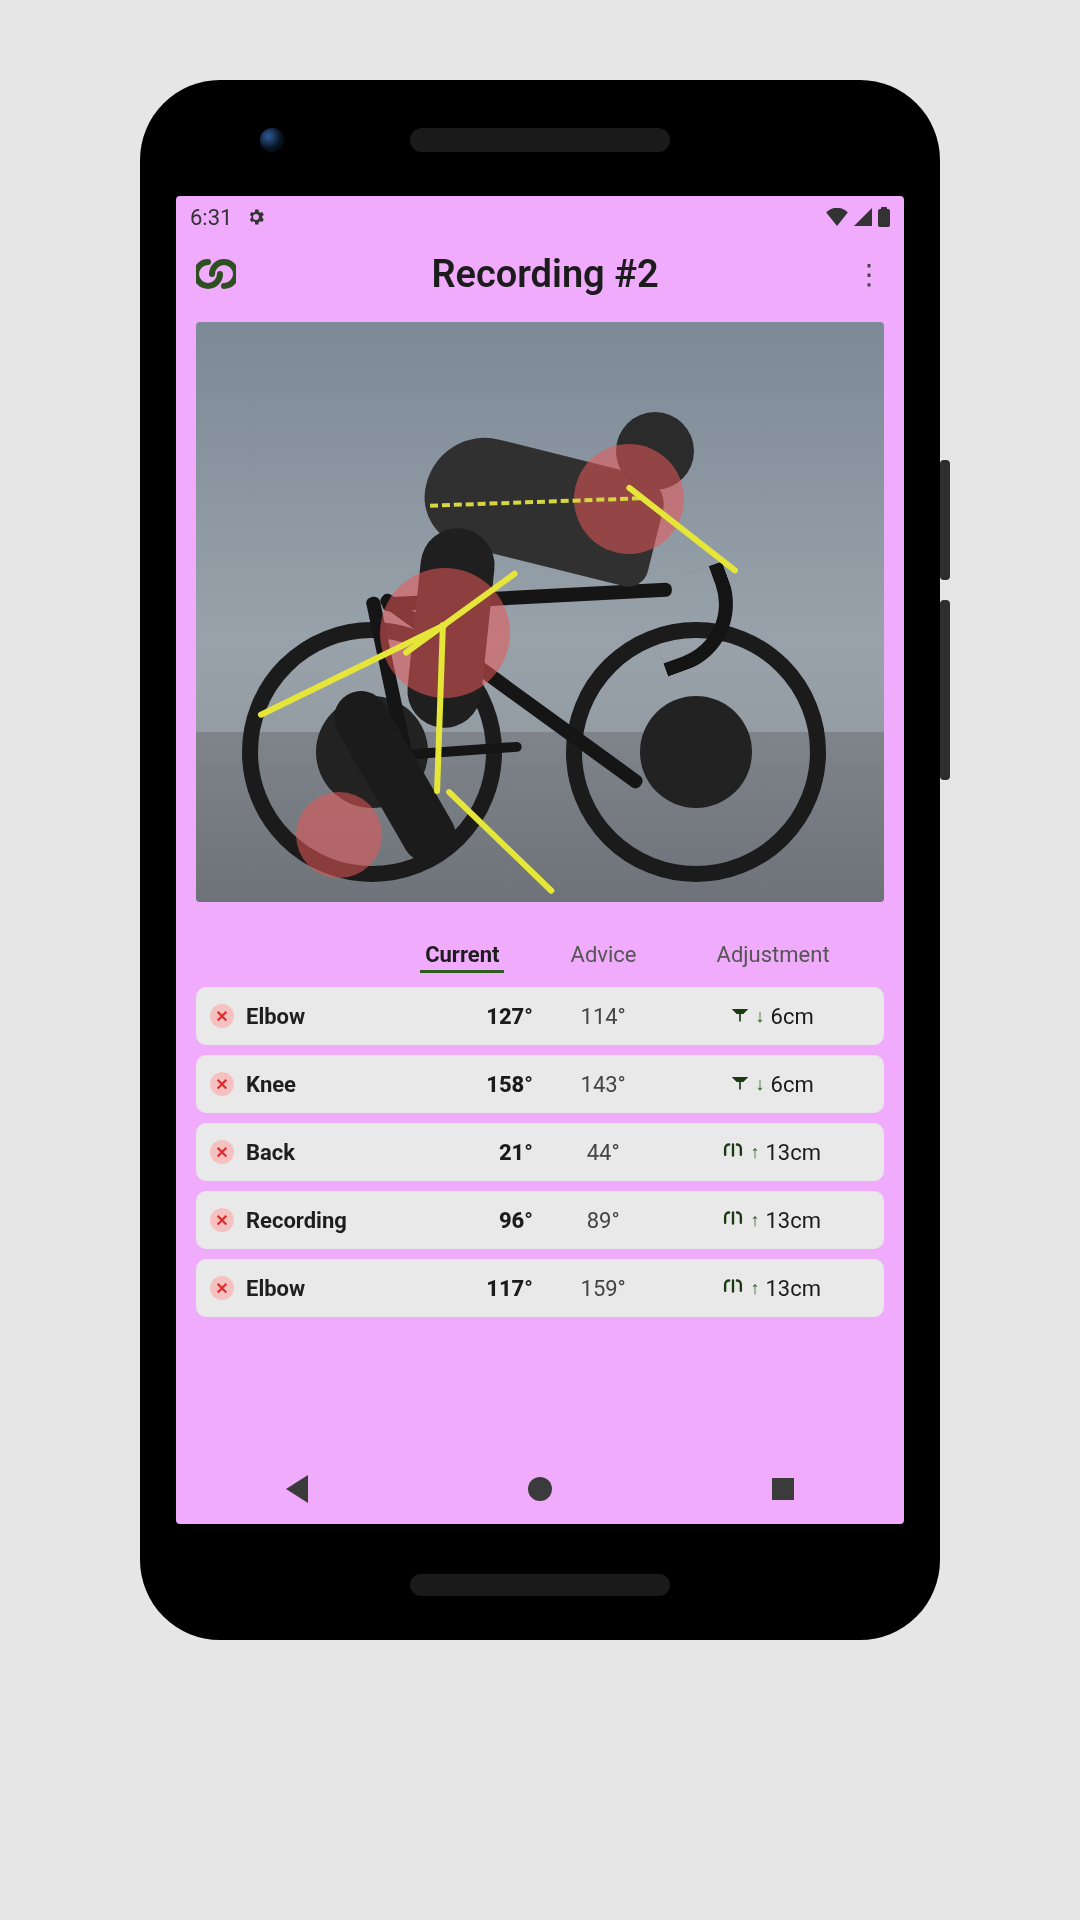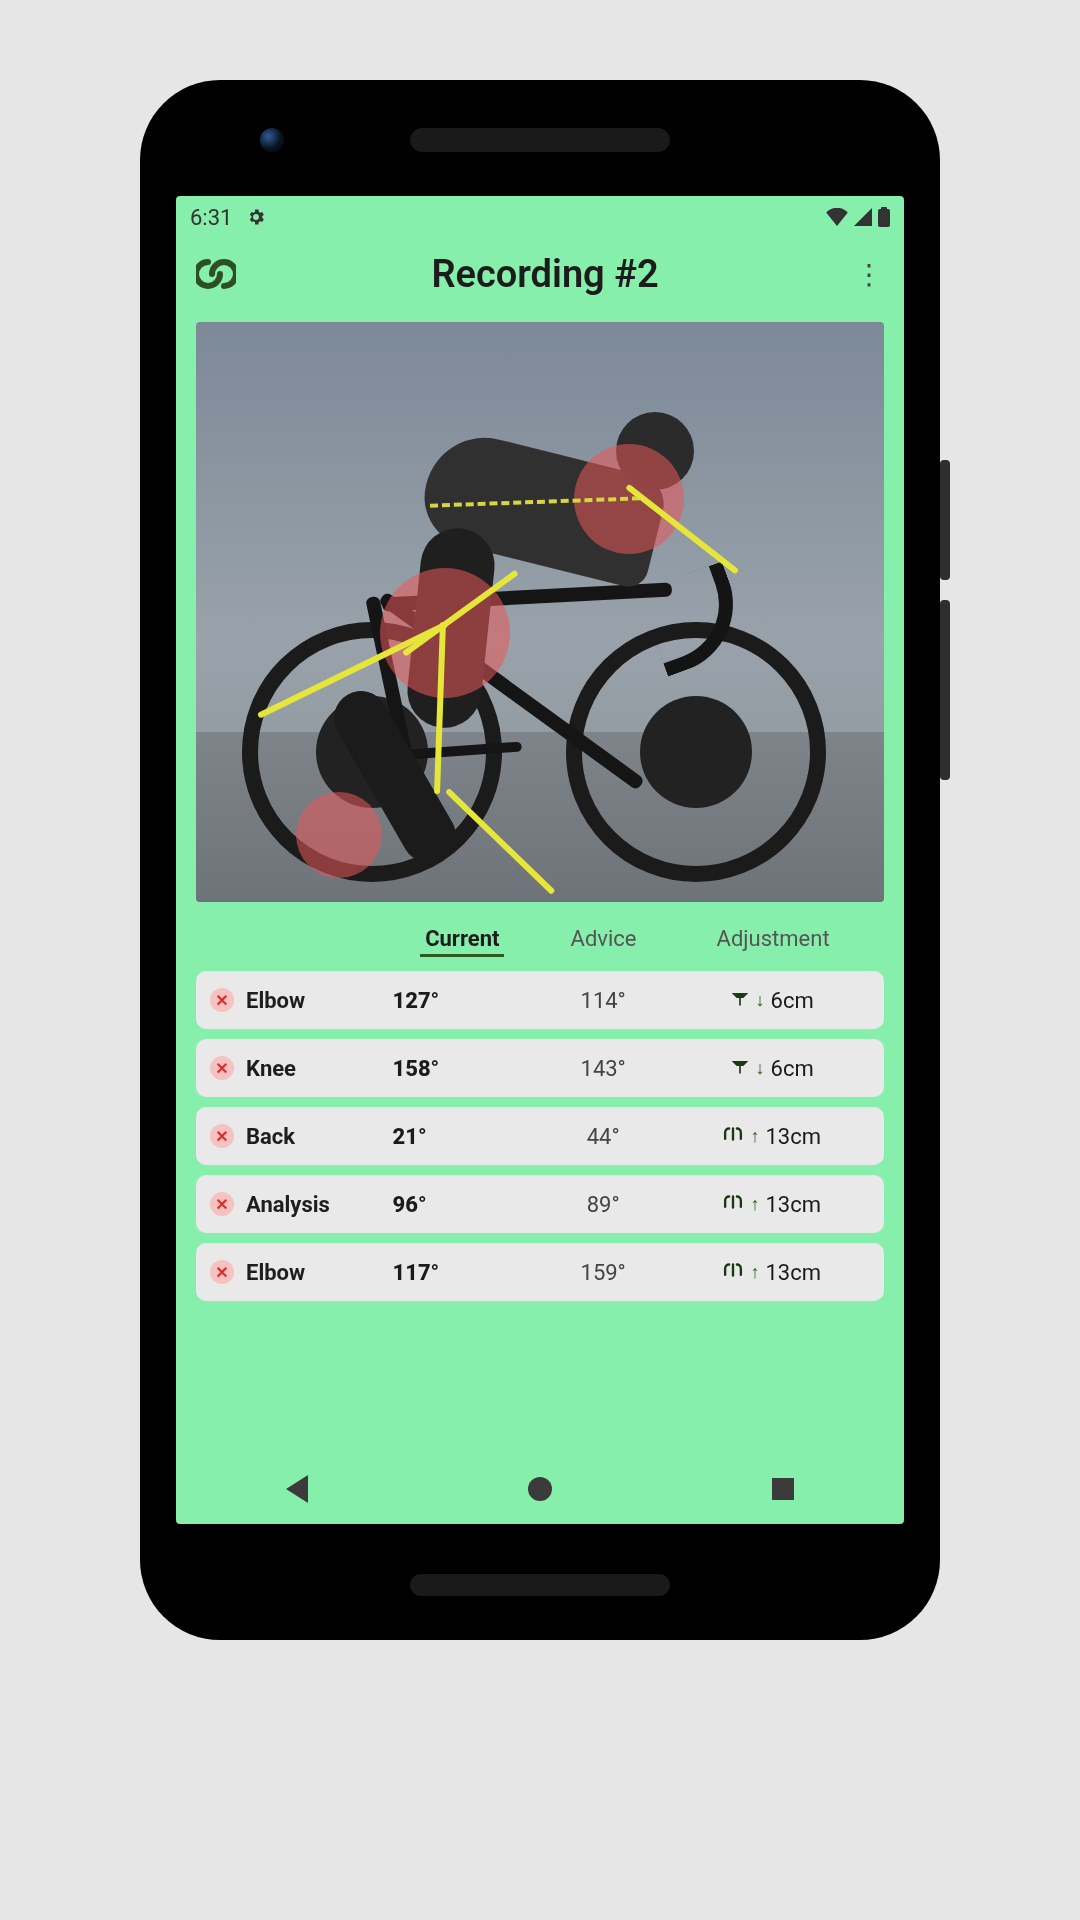--- a/index.html
+++ b/index.html
@@ -5,21 +5,21 @@
 * { margin:0; padding:0; box-sizing:border-box; font-family: -apple-system, BlinkMacSystemFont, 'Segoe UI', Roboto, Helvetica, Arial, sans-serif; }
 body { background:#e6e6e6; width:1080px; height:1920px; overflow:hidden; }
 .promo-title { text-align:center; font-size:100px; font-weight:800; line-height:1.02; color:#1a3010; padding-top:40px; letter-spacing:-2px; }
 .phone-wrap { position:relative; width:800px; height:1560px; margin:40px auto 0; }
 .phone-body { position:absolute; inset:0; background:#000; border-radius:80px; }
 .phone-side-btn { position:absolute; right:-10px; width:10px; background:#2e2e2e; border-radius:4px; }
 .phone-side-btn.a { top:380px; height:120px; }
 .phone-side-btn.b { top:520px; height:180px; }
 .speaker { position:absolute; top:48px; left:50%; transform:translateX(-50%); width:260px; height:24px; background:#1a1a1a; border-radius:14px; }
 .cam { position:absolute; top:48px; left:120px; width:24px; height:24px; border-radius:50%; background:radial-gradient(circle at 35% 35%, #2e5c99 0%, #091422 55%, #000 100%); }
-.screen { position:absolute; top:116px; left:36px; right:36px; bottom:116px; background:#86efac; border-radius:4px; overflow:hidden; display:flex; flex-direction:column; }
+.screen { position:absolute; top:116px; left:36px; right:36px; bottom:116px; background:#f0abfc; border-radius:4px; overflow:hidden; display:flex; flex-direction:column; }
 .status-bar { height:42px; display:flex; align-items:center; justify-content:space-between; padding:0 14px; font-size:22px; color:#333; }
 .status-left { display:flex; align-items:center; gap:14px; }
 .status-right { display:flex; align-items:center; gap:6px; }
 .gear-icon svg, .wifi-icon svg, .signal-icon svg, .batt-icon svg { display:block; }
 .app-header { height:72px; display:flex; align-items:center; justify-content:space-between; padding:0 20px; }
 .logo-icon svg { display:block; }
 .header-title { font-size:38px; font-weight:600; color:#1c1c1c; }
 .more-icon { width:30px; text-align:center; font-size:28px; color:#444; }
 .analysis-img { margin:12px 20px 0; height:580px; border-radius:4px; background:linear-gradient(180deg,#7c8997 0%,#99a2aa 55%,#8a9097 100%); position:relative; overflow:hidden; }
 .ground { position:absolute; left:0; right:0; bottom:0; height:170px; background:linear-gradient(180deg,#7e848a 0%,#6d7379 100%); }
@@ -41,31 +41,31 @@
 .hot.shoulder { left:378px; top:122px; width:110px; height:110px; }
 .hot.hip { left:184px; top:246px; width:130px; height:130px; }
 .hot.ankle { left:100px; top:470px; width:86px; height:86px; }
 .skel { position:absolute; background:#e6e63a; border-radius:3px; }
 .skel.s1 { left:428px; top:164px; width:6px; height:140px; transform-origin:top center; transform:rotate(-52deg); }
 .skel.s2 { left:318px; top:250px; width:6px; height:140px; transform-origin:top center; transform:rotate(54deg); }
 .skel.s3 { left:244px; top:300px; width:6px; height:172px; transform-origin:top center; transform:rotate(2deg); }
 .skel.s4 { left:248px; top:468px; width:6px; height:148px; transform-origin:top center; transform:rotate(-46deg); }
 .skel.s5 { left:248px; top:302px; width:6px; height:210px; transform-origin:top center; transform:rotate(64deg); }
 .skel-dash { position:absolute; left:234px; top:178px; width:210px; height:0; border-top:4px dashed #d6d640; transform:rotate(-2deg); }
-.table-wrap { margin:24px 20px 0; }
+.table-wrap { margin:40px 20px 0; }
 .table-headers { display:grid; grid-template-columns:1.3fr 1fr 1fr 1.4fr; padding:0 12px 10px; font-size:22px; color:#555; }
 .table-headers .th1 { }
 .table-headers .th2 { text-align:center; font-weight:700; color:#1d1d1d; position:relative; }
 .table-headers .th2::after { content:''; position:absolute; left:50%; transform:translateX(-50%); bottom:-6px; width:84px; height:3px; background:#2e5a1e; }
 .table-headers .th3 { text-align:center; }
 .table-headers .th4 { text-align:center; }
 .row { display:grid; grid-template-columns:1.3fr 1fr 1fr 1.4fr; align-items:center; background:#e9e9e9; border-radius:10px; height:58px; padding:0 14px; margin-top:10px; font-size:22px; }
 .row .name { display:flex; align-items:center; gap:12px; font-weight:700; color:#1e1e1e; }
 .status-x { width:24px; height:24px; border-radius:50%; background:#f6c1c1; color:#dd2f2f; display:flex; align-items:center; justify-content:center; font-size:16px; font-weight:900; }
-.row .cur { text-align:left; font-weight:800; color:#1b1b1b; }
+.row .cur { text-align:right; font-weight:800; color:#1b1b1b; }
 .row .adv { text-align:center; color:#444; }
 .row .adj { display:flex; align-items:center; justify-content:center; gap:6px; color:#1b1b1b; }
 .adj-icon { color:#1a3a12; font-size:20px; }
 .arrow { color:#2d5c1c; font-size:18px; font-weight:800; }
 .nav-bar { margin-top:auto; height:70px; display:flex; align-items:center; justify-content:space-around; }
 .nav-btn { color:#3b3b3b; font-size:26px; }
 .nav-btn.tri { width:0; height:0; border-top:14px solid transparent; border-bottom:14px solid transparent; border-right:22px solid #3b3b3b; }
 .nav-btn.circ { width:24px; height:24px; border-radius:50%; background:#3b3b3b; }
 .nav-btn.sq { width:22px; height:22px; background:#3b3b3b; }
 .bottom-speaker { position:absolute; bottom:44px; left:50%; transform:translateX(-50%); width:260px; height:22px; background:#1a1a1a; border-radius:12px; }
@@ -202,21 +202,21 @@
                     <path d="M24 16V8a5 5 0 0 0-5-5"></path>
                     <path d="M14 3v14"></path>
                   </svg></span>
                 <span class="arrow">↑</span>
                 <span>13cm</span>
               </div>
             </div>
             <div class="row">
               <div class="name">
                 <span class="status-x">✕</span>
-                <span>Analysis</span>
+                <span>Recording</span>
               </div>
               <div class="cur">96°</div>
               <div class="adv">89°</div>
               <div class="adj">
                 <span class="adj-icon"><svg width="22" height="18" viewBox="0 0 28 20" fill="none" stroke="#1a3a12" stroke-width="3" stroke-linecap="round">
                     <path d="M4 16V8a5 5 0 0 1 5-5"></path>
                     <path d="M24 16V8a5 5 0 0 0-5-5"></path>
                     <path d="M14 3v14"></path>
                   </svg></span>
                 <span class="arrow">↑</span>

